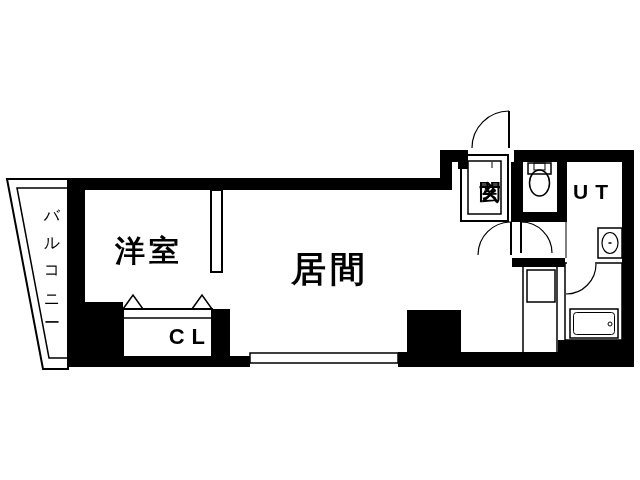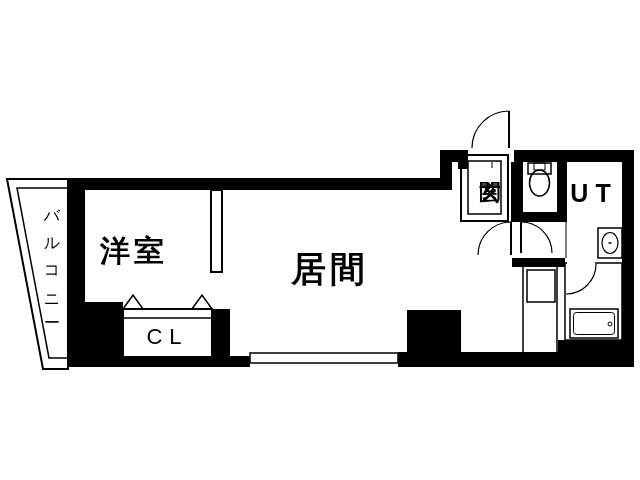--- a/index.html
+++ b/index.html
@@ -5,25 +5,25 @@
   html,body{margin:0;padding:0;background:#ffffff;}
   #stage{position:relative;width:640px;height:480px;background:#ffffff;overflow:hidden;
          font-family:"Liberation Sans","DejaVu Sans",sans-serif;}
   #plan-svg{position:absolute;left:0;top:0;}
   .wall{fill:#000000;stroke:none;}
   .roomfill{fill:#ffffff;}
   .ln{stroke:#000000;fill:none;}
   .label{position:absolute;color:#000000;line-height:1;white-space:nowrap;}
   .vtext{writing-mode:vertical-rl;text-orientation:upright;}
   #balcony-label{left:44px;top:197px;height:165px;font-size:16px;letter-spacing:11px;}
-  #western-room-label{left:88px;top:236px;width:92px;text-align:center;font-size:30px;font-weight:bold;letter-spacing:4px;}
+  #western-room-label{left:103px;top:236px;width:92px;text-align:center;font-size:30px;font-weight:bold;letter-spacing:4px;}
   #living-room-label{left:291px;top:251px;width:94px;text-align:left;font-size:35px;font-weight:bold;letter-spacing:4px;}
-  #closet-label{left:123px;top:326px;width:89px;text-align:center;font-size:22px;font-weight:normal;letter-spacing:7px;}
+  #closet-label{left:123px;top:326px;width:89px;text-align:right;font-size:22px;font-weight:bold;letter-spacing:7px;}
   #entrance-label{left:480px;top:163px;height:52px;font-size:21px;letter-spacing:3px;font-weight:bold;}
-  #ut-label{left:566px;top:181px;width:56px;text-align:center;font-size:25px;font-weight:bold;letter-spacing:7px;}
+  #ut-label{left:566px;top:181px;width:56px;text-align:center;font-size:21px;font-weight:bold;letter-spacing:7px;}
 </style>
 </head>
 <body>
 
 <div id="stage" style="background: rgb(255, 255, 255);">
   <svg id="plan-svg" width="640" height="480" viewBox="0 0 640 480">
 
     <polygon points="7,179 68,179 68,369 43,369" class="roomfill ln" stroke-width="2"></polygon>
     <path d="M68,188 L17,188 L49,358 L68,358" class="ln" stroke-width="1.5"></path>
 

